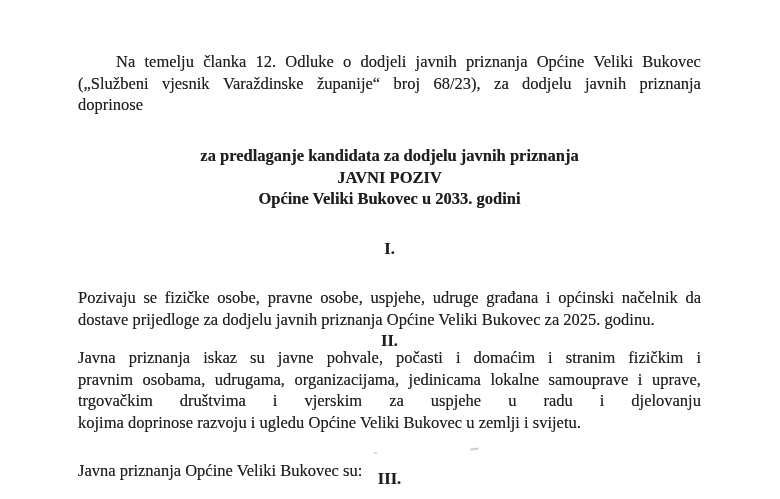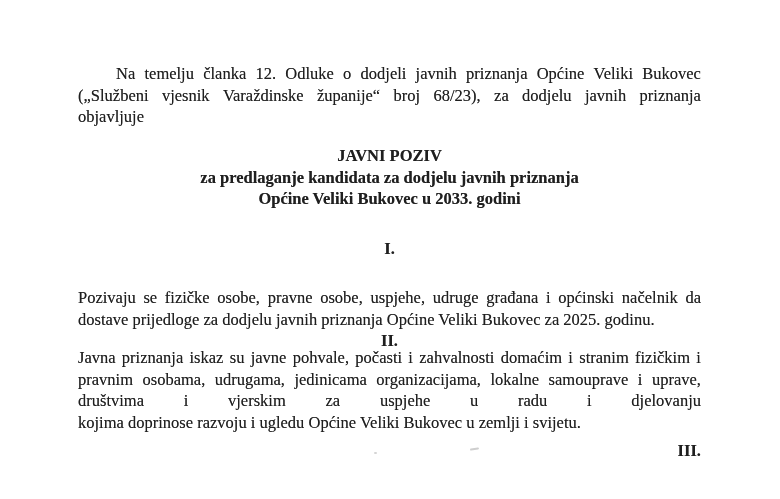--- a/index.html
+++ b/index.html
@@ -24,41 +24,41 @@
     font-size: 16.5px;
     line-height: 21.7px;
   }
   .line { min-height: 21.7px; white-space: nowrap; }
   .line.justify {
     display: flex;
     justify-content: space-between;
     white-space: normal;
   }
   .line.justify span { white-space: nowrap; }
-  .intro { top: 63px; }
+  .intro { top: 51px; }
   .title-block {
     top: 145px;
     text-align: center;
     font-weight: bold;
     line-height: 21.5px;
   }
   .section-header {
     position: absolute;
     left: 78px;
     width: 623px;
     text-align: center;
     font-weight: bold;
     font-size: 16.5px;
     line-height: 21.7px;
   }
   .s1h { top: 238px; }
   .s1p { top: 255px; margin-top: 32px; }
   .s2h { top: 330px; }
   .s2p { top: 347px; }
-  .s3h { top: 440px; text-align: right; }
+  .s3h { top: 468px; }
   .s3p { top: 460px; }
   .artifact {
     position: absolute;
     background: #b9b9b9;
     border-radius: 1px;
   }
   .artifact-dash {
     left: 470px; top: 448px;
     width: 9px; height: 2px;
     transform: rotate(-8deg);
@@ -95,26 +95,26 @@
         <span>vjesnik</span>
         <span>Varaždinske</span>
         <span>županije“</span>
         <span>broj</span>
         <span>68/23),</span>
         <span>za</span>
         <span>dodjelu</span>
         <span>javnih</span>
         <span>priznanja</span>
       </div>
-      <div class="line">objavljuje</div>
+      <div class="line">doprinose</div>
     </div>
 
   <div class="block title-block">
+    <div>za predlaganje kandidata za dodjelu javnih priznanja</div>
     <div>JAVNI POZIV</div>
-    <div>za predlaganje kandidata za dodjelu javnih priznanja</div>
     <div>Općine Veliki Bukovec u 2033. godini</div>
   </div>
 
   <div class="section-header s1h">I.</div>
   <div class="block s1p">
       <div class="line justify">
         <span>Pozivaju</span>
         <span>se</span>
         <span>fizičke</span>
         <span>osobe,</span>
@@ -135,50 +135,53 @@
   <div class="block s2p">
       <div class="line justify">
         <span>Javna</span>
         <span>priznanja</span>
         <span>iskaz</span>
         <span>su</span>
         <span>javne</span>
         <span>pohvale,</span>
         <span>počasti</span>
         <span>i</span>
-        <span>zahvalnosti</span>
         <span>domaćim</span>
         <span>i</span>
         <span>stranim</span>
         <span>fizičkim</span>
         <span>i</span>
       </div>
       <div class="line justify">
         <span>pravnim</span>
         <span>osobama,</span>
         <span>udrugama,</span>
+        <span>organizacijama,</span>
         <span>jedinicama</span>
-        <span>organizacijama,</span>
         <span>lokalne</span>
         <span>samouprave</span>
         <span>i</span>
         <span>uprave,</span>
       </div>
       <div class="line justify">
+        <span>trgovačkim</span>
         <span>društvima</span>
         <span>i</span>
         <span>vjerskim</span>
         <span>za</span>
         <span>uspjehe</span>
         <span>u</span>
         <span>radu</span>
         <span>i</span>
         <span>djelovanju</span>
       </div>
       <div class="line">kojima doprinose razvoju i ugledu Općine Veliki Bukovec u zemlji i svijetu.</div>
     </div>
 
   <div class="section-header s3h">III.</div>
+  <div class="block s3p">
+      <div class="line">Javna priznanja Općine Veliki Bukovec su:</div>
+    </div>
 
   <div class="artifact artifact-dash"></div>
   <div class="artifact artifact-dot"></div>
 
 </div>
 
 </body></html>

